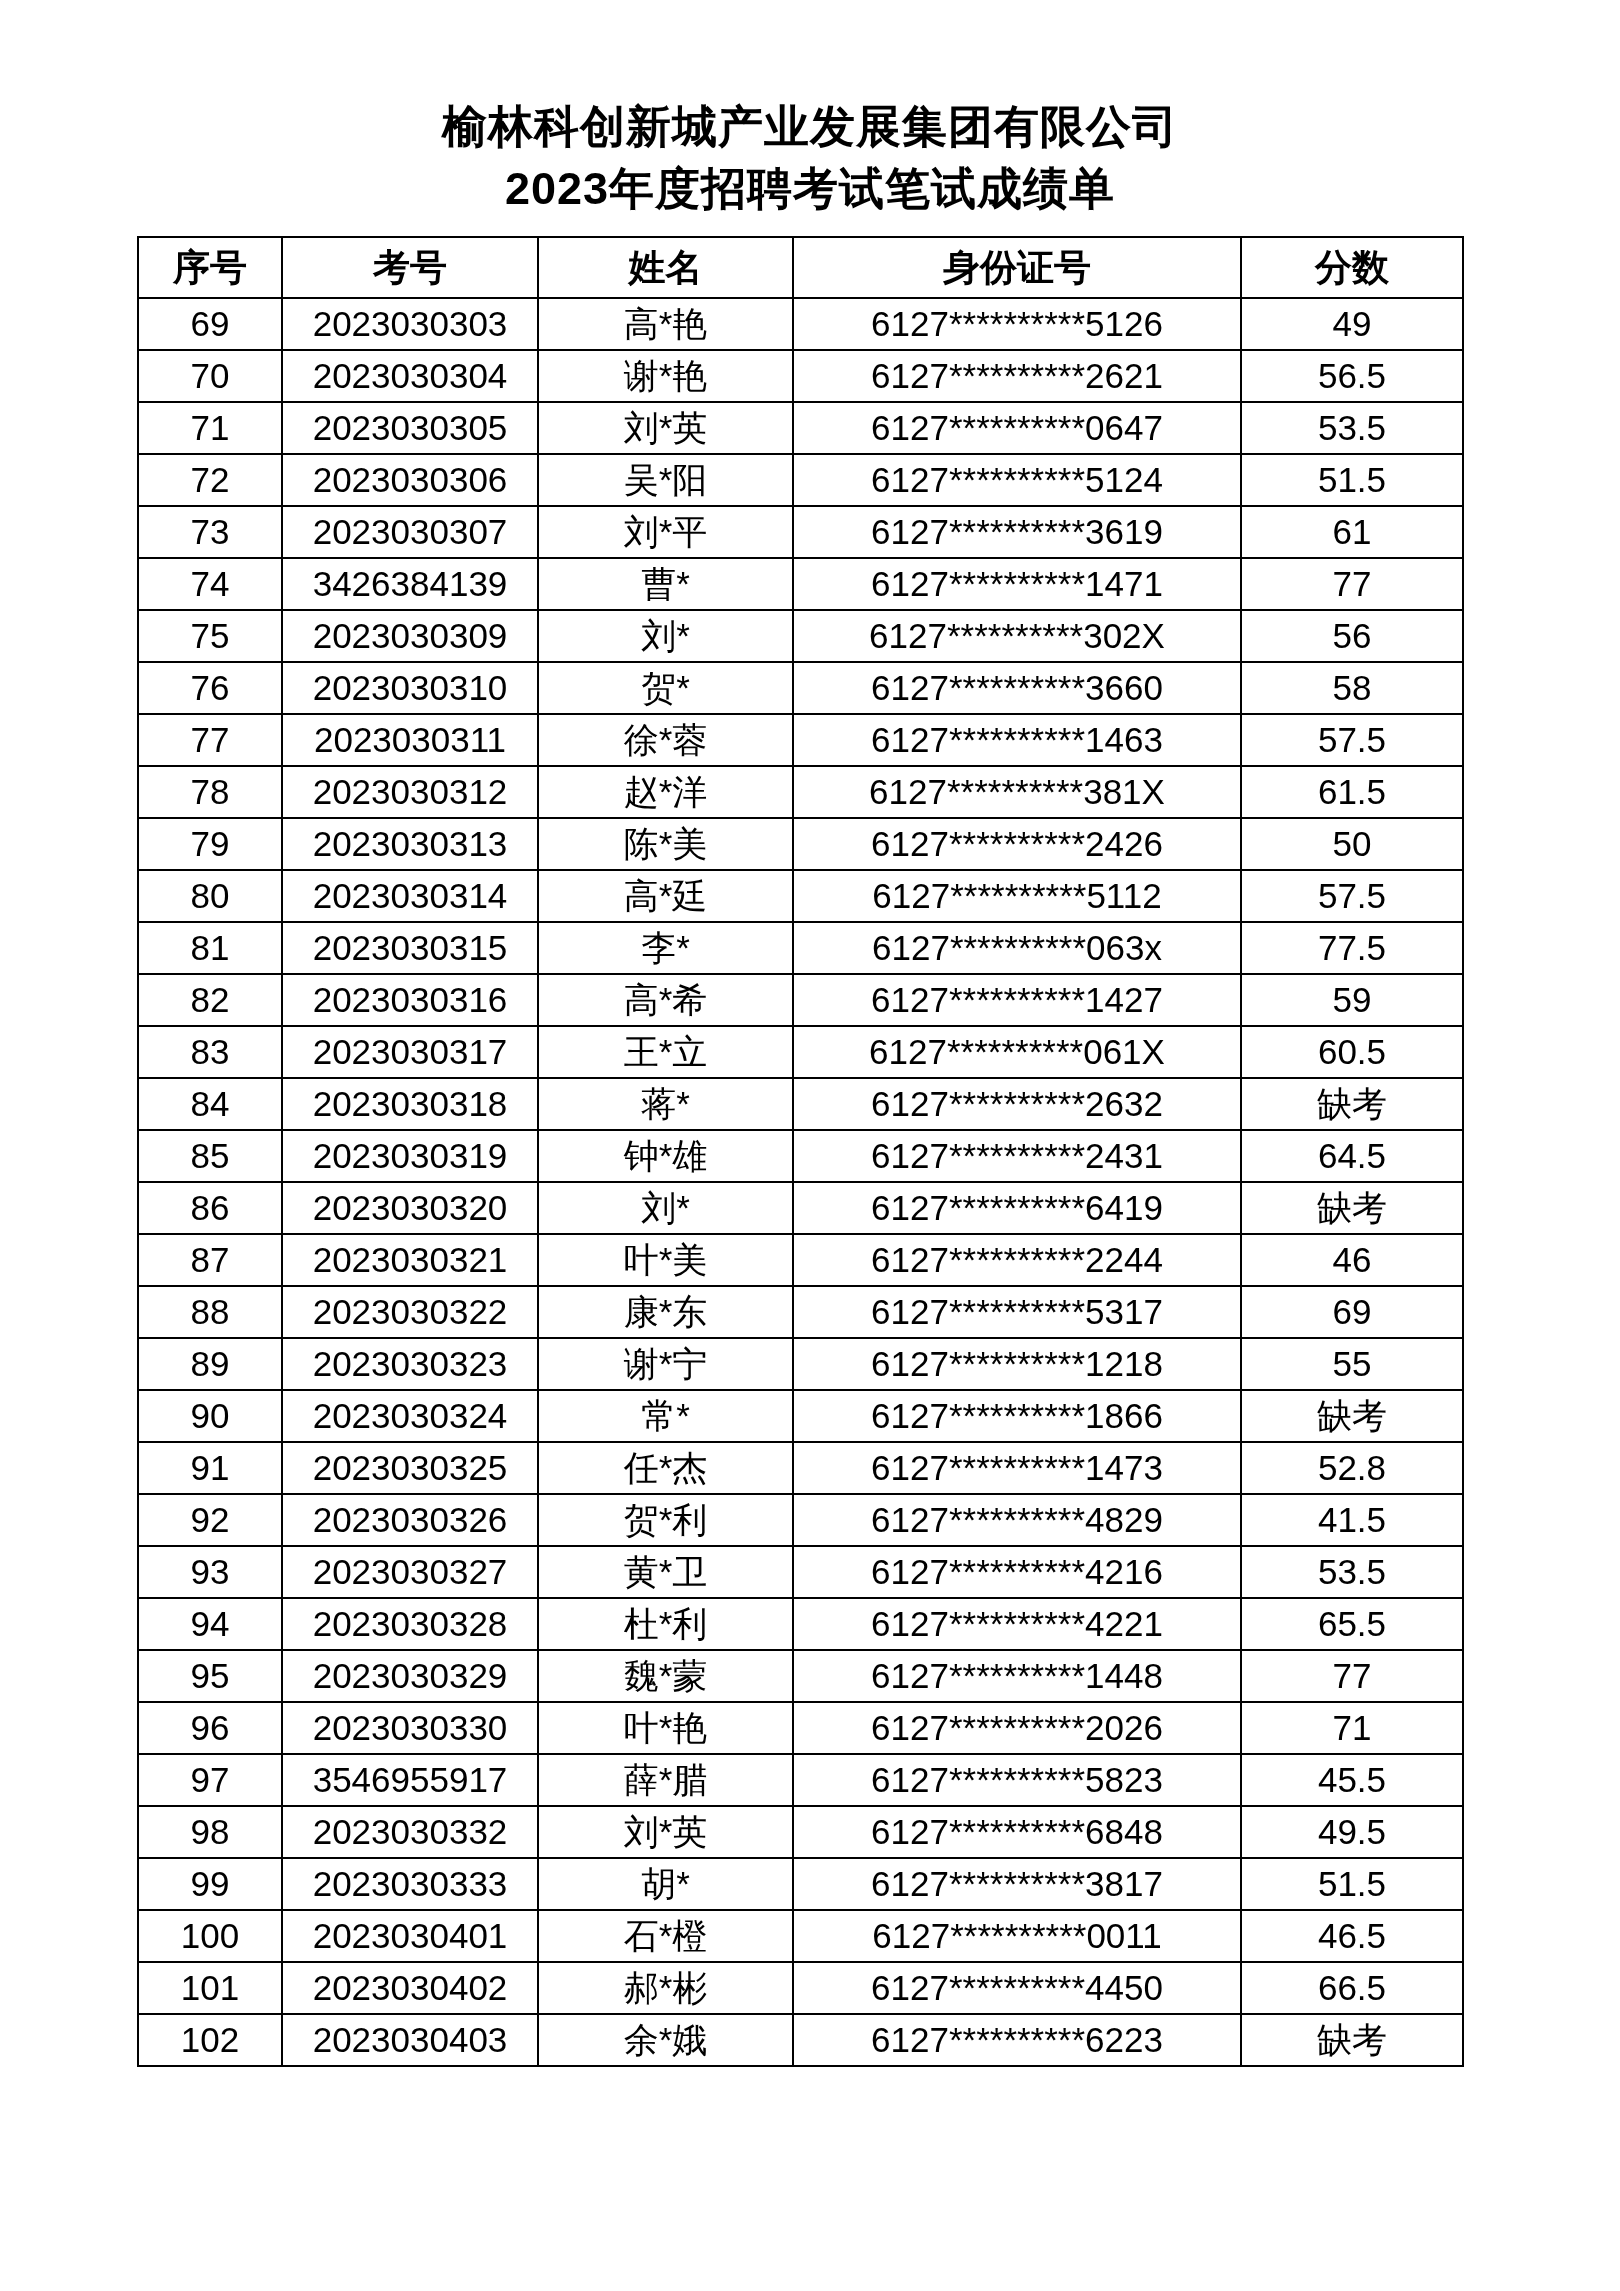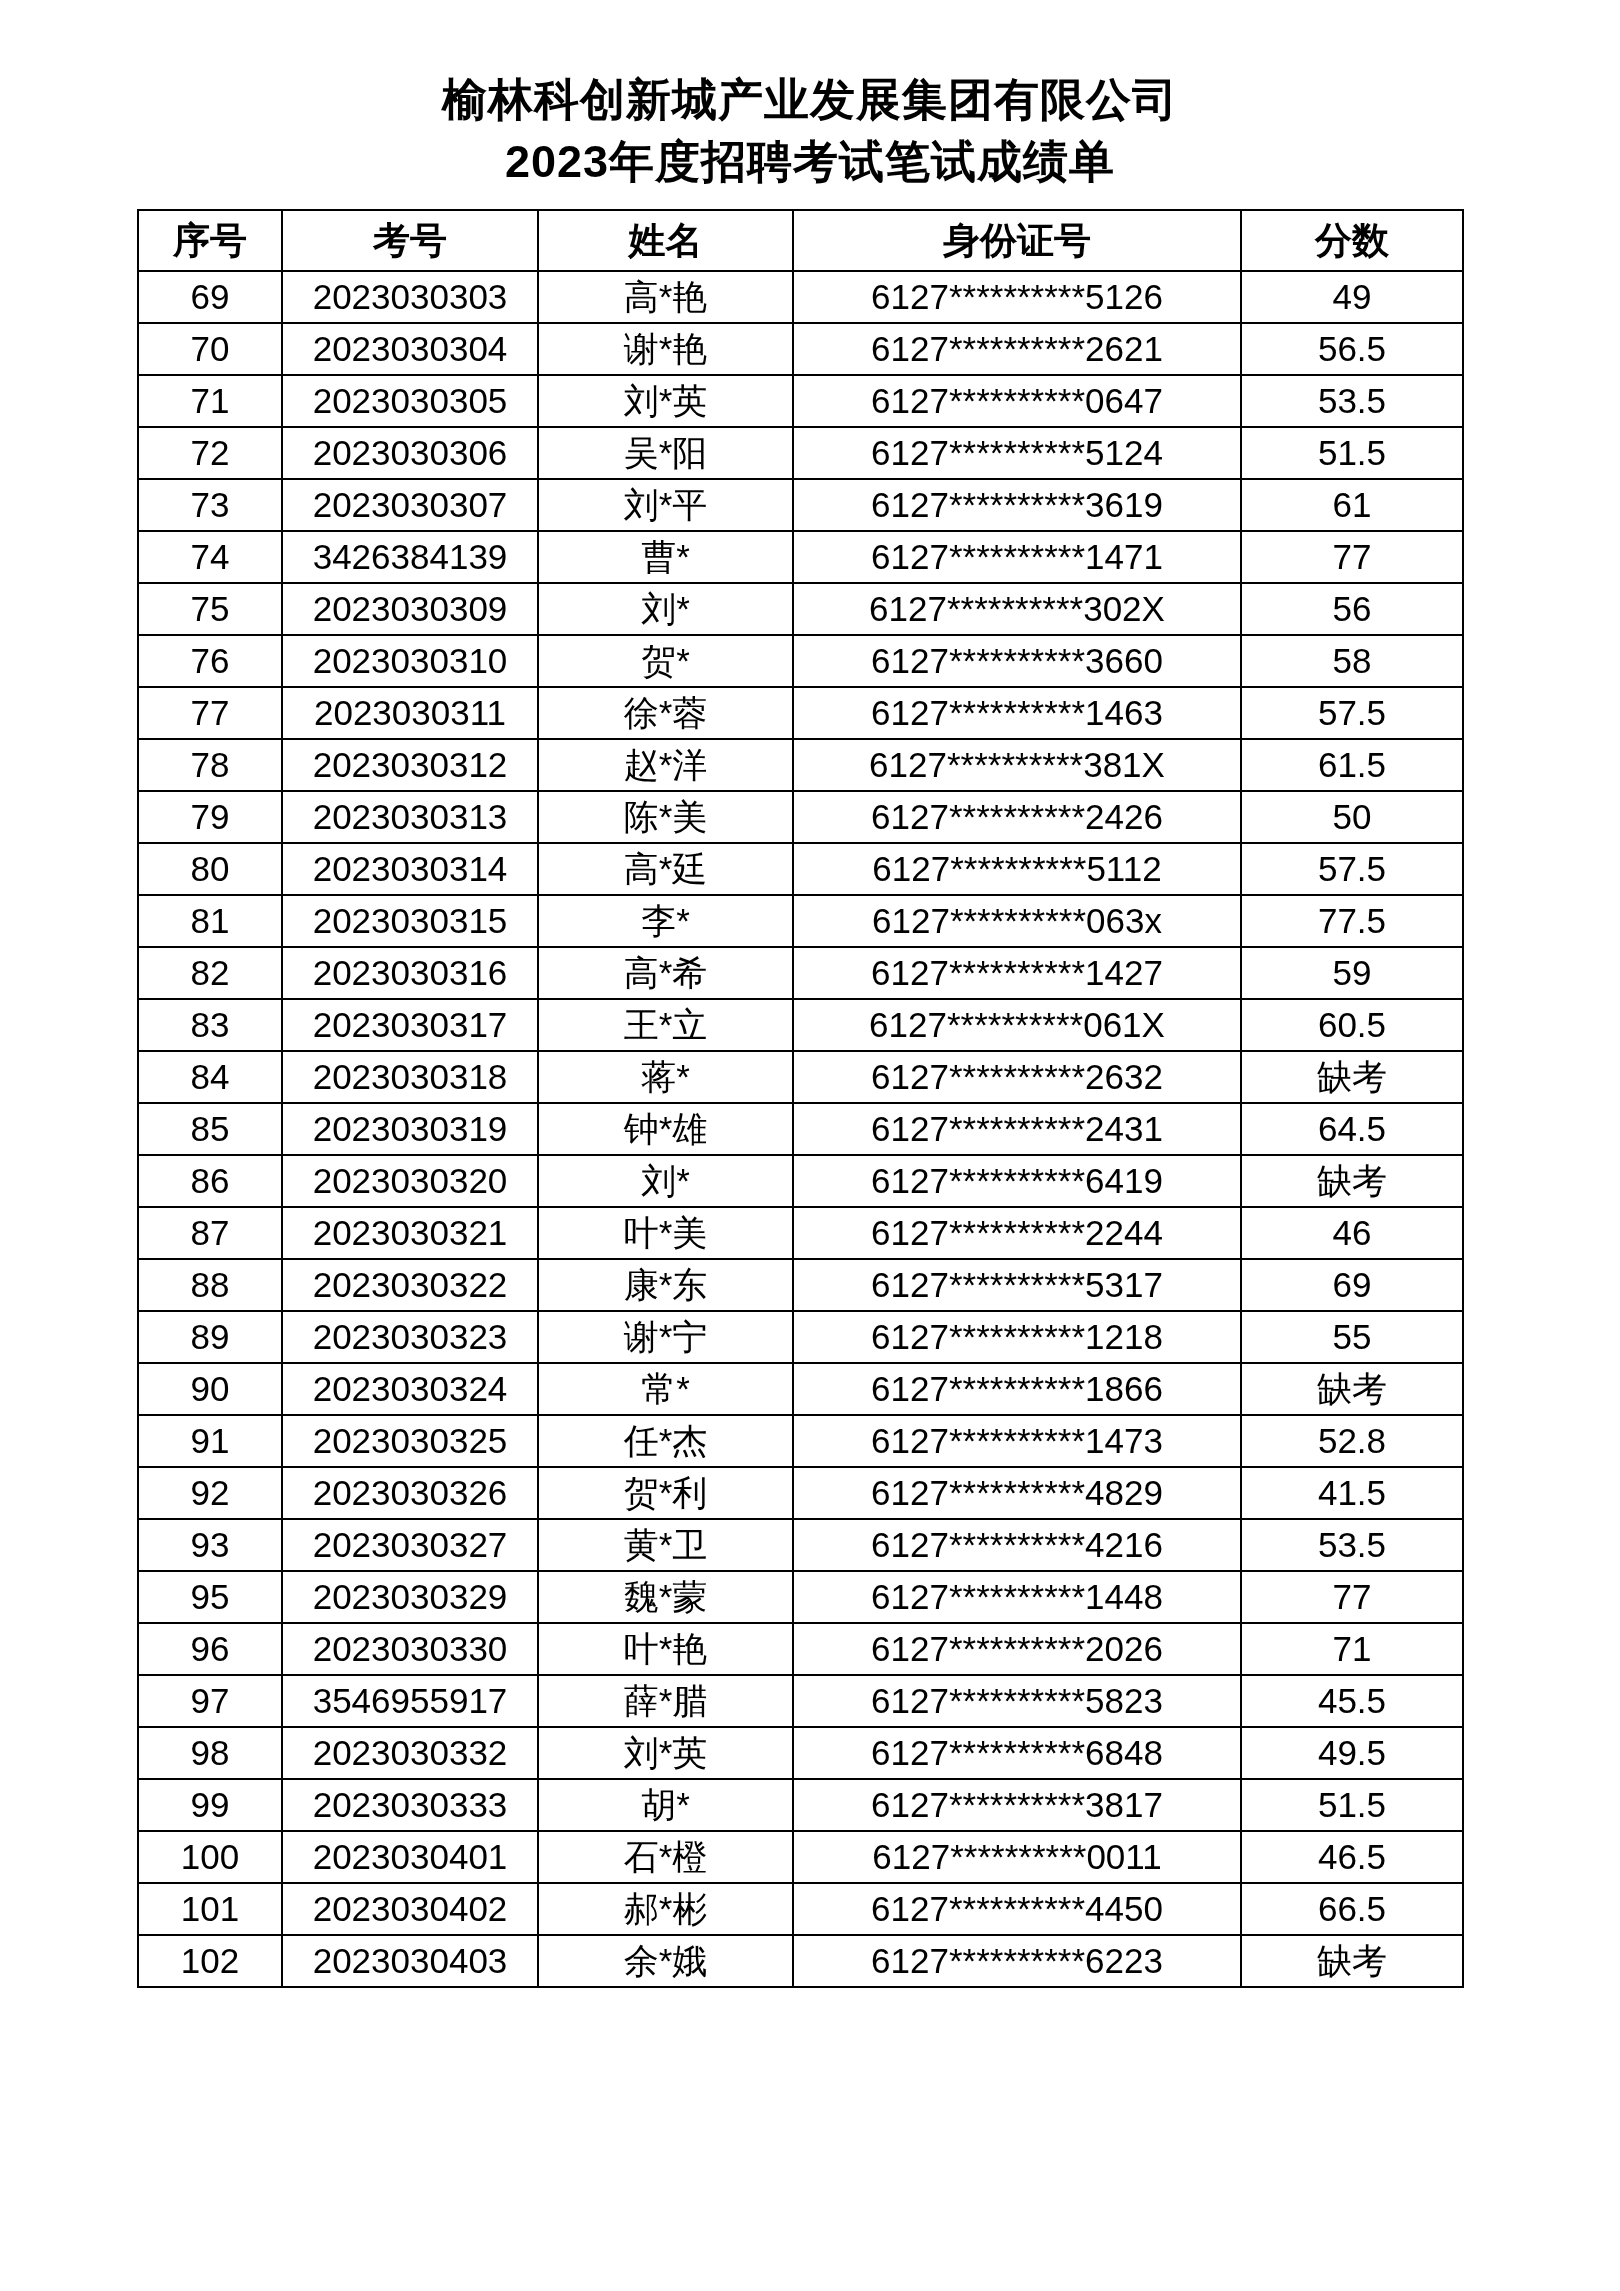--- a/index.html
+++ b/index.html
@@ -15,21 +15,21 @@
     overflow: hidden;
   }
   .doc-title {
     text-align: center;
     font-weight: bold;
     font-size: 45px;
     line-height: 1.0;
     letter-spacing: 1px;
   }
   #company-title {
-    margin-top: 77px;
+    margin-top: 104px;
   }
   #document-subtitle {
     margin-top: 17px;
   }
   table.score-table {
     margin-top: 25px;
     margin-left: 137px;
     width: 1325px;
     border-collapse: collapse;
     table-layout: fixed;
@@ -253,20 +253,27 @@
         <td>41.5</td>
       </tr>
       <tr>
         <td>93</td>
         <td>2023030327</td>
         <td>黄*卫</td>
         <td>6127**********4216</td>
         <td>53.5</td>
       </tr>
       <tr>
+        <td>94</td>
+        <td>2023030328</td>
+        <td>杜*利</td>
+        <td>6127**********4221</td>
+        <td>65.5</td>
+      </tr>
+      <tr>
         <td>95</td>
         <td>2023030329</td>
         <td>魏*蒙</td>
         <td>6127**********1448</td>
         <td>77</td>
       </tr>
       <tr>
         <td>96</td>
         <td>2023030330</td>
         <td>叶*艳</td>

